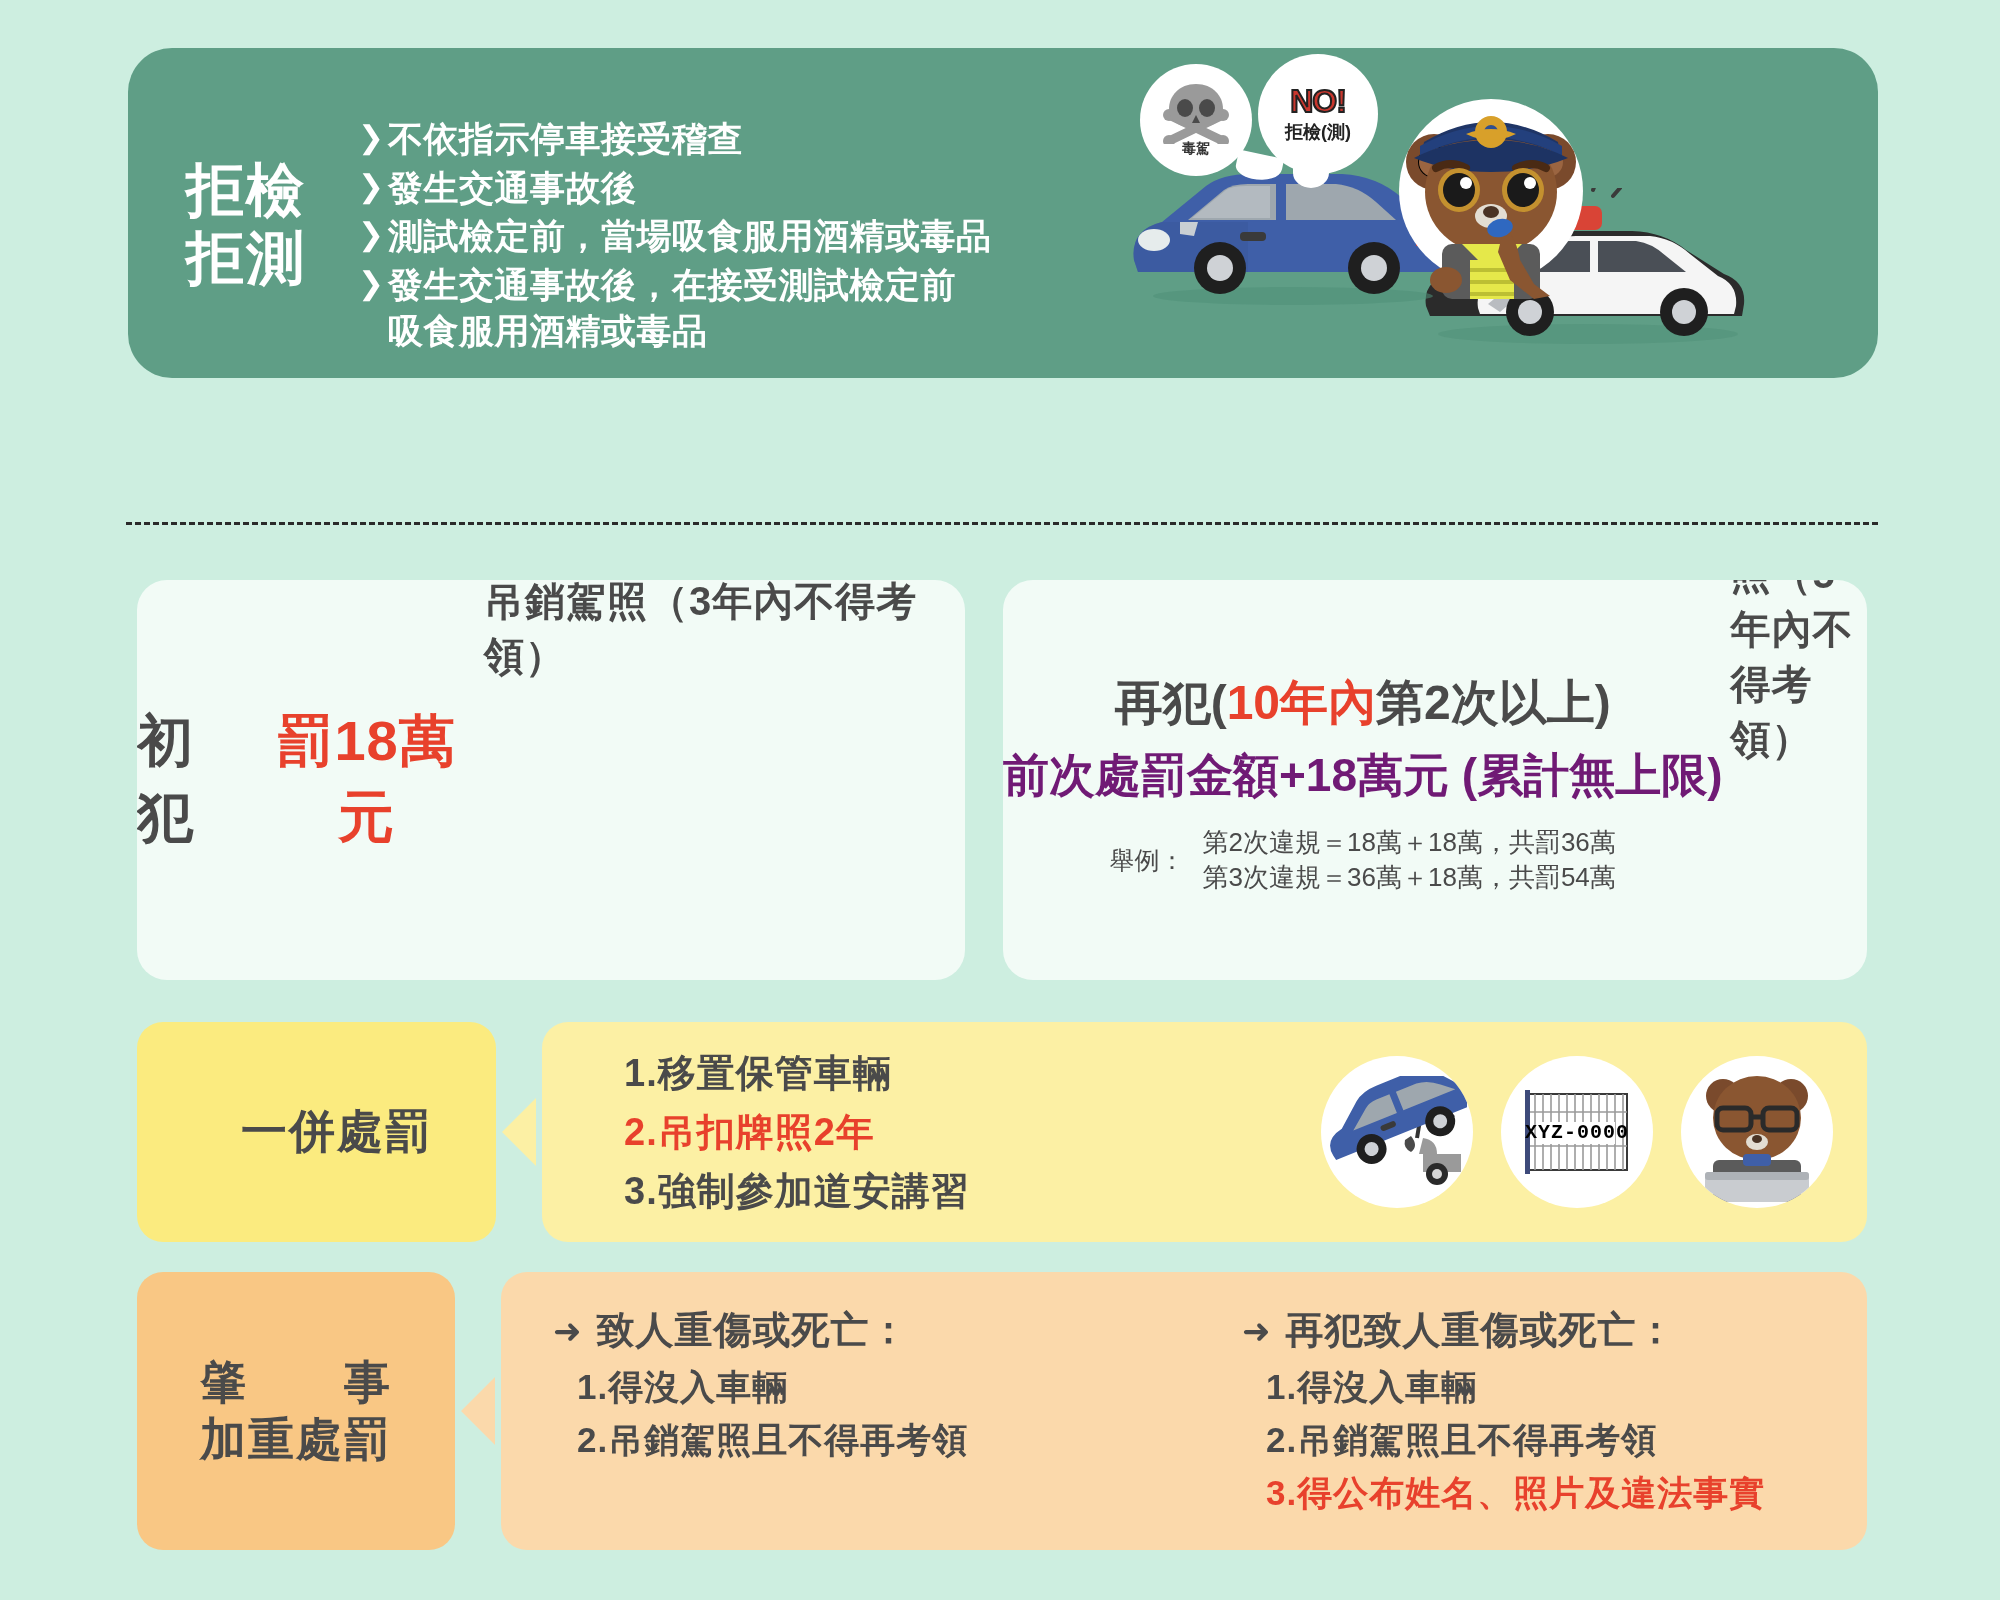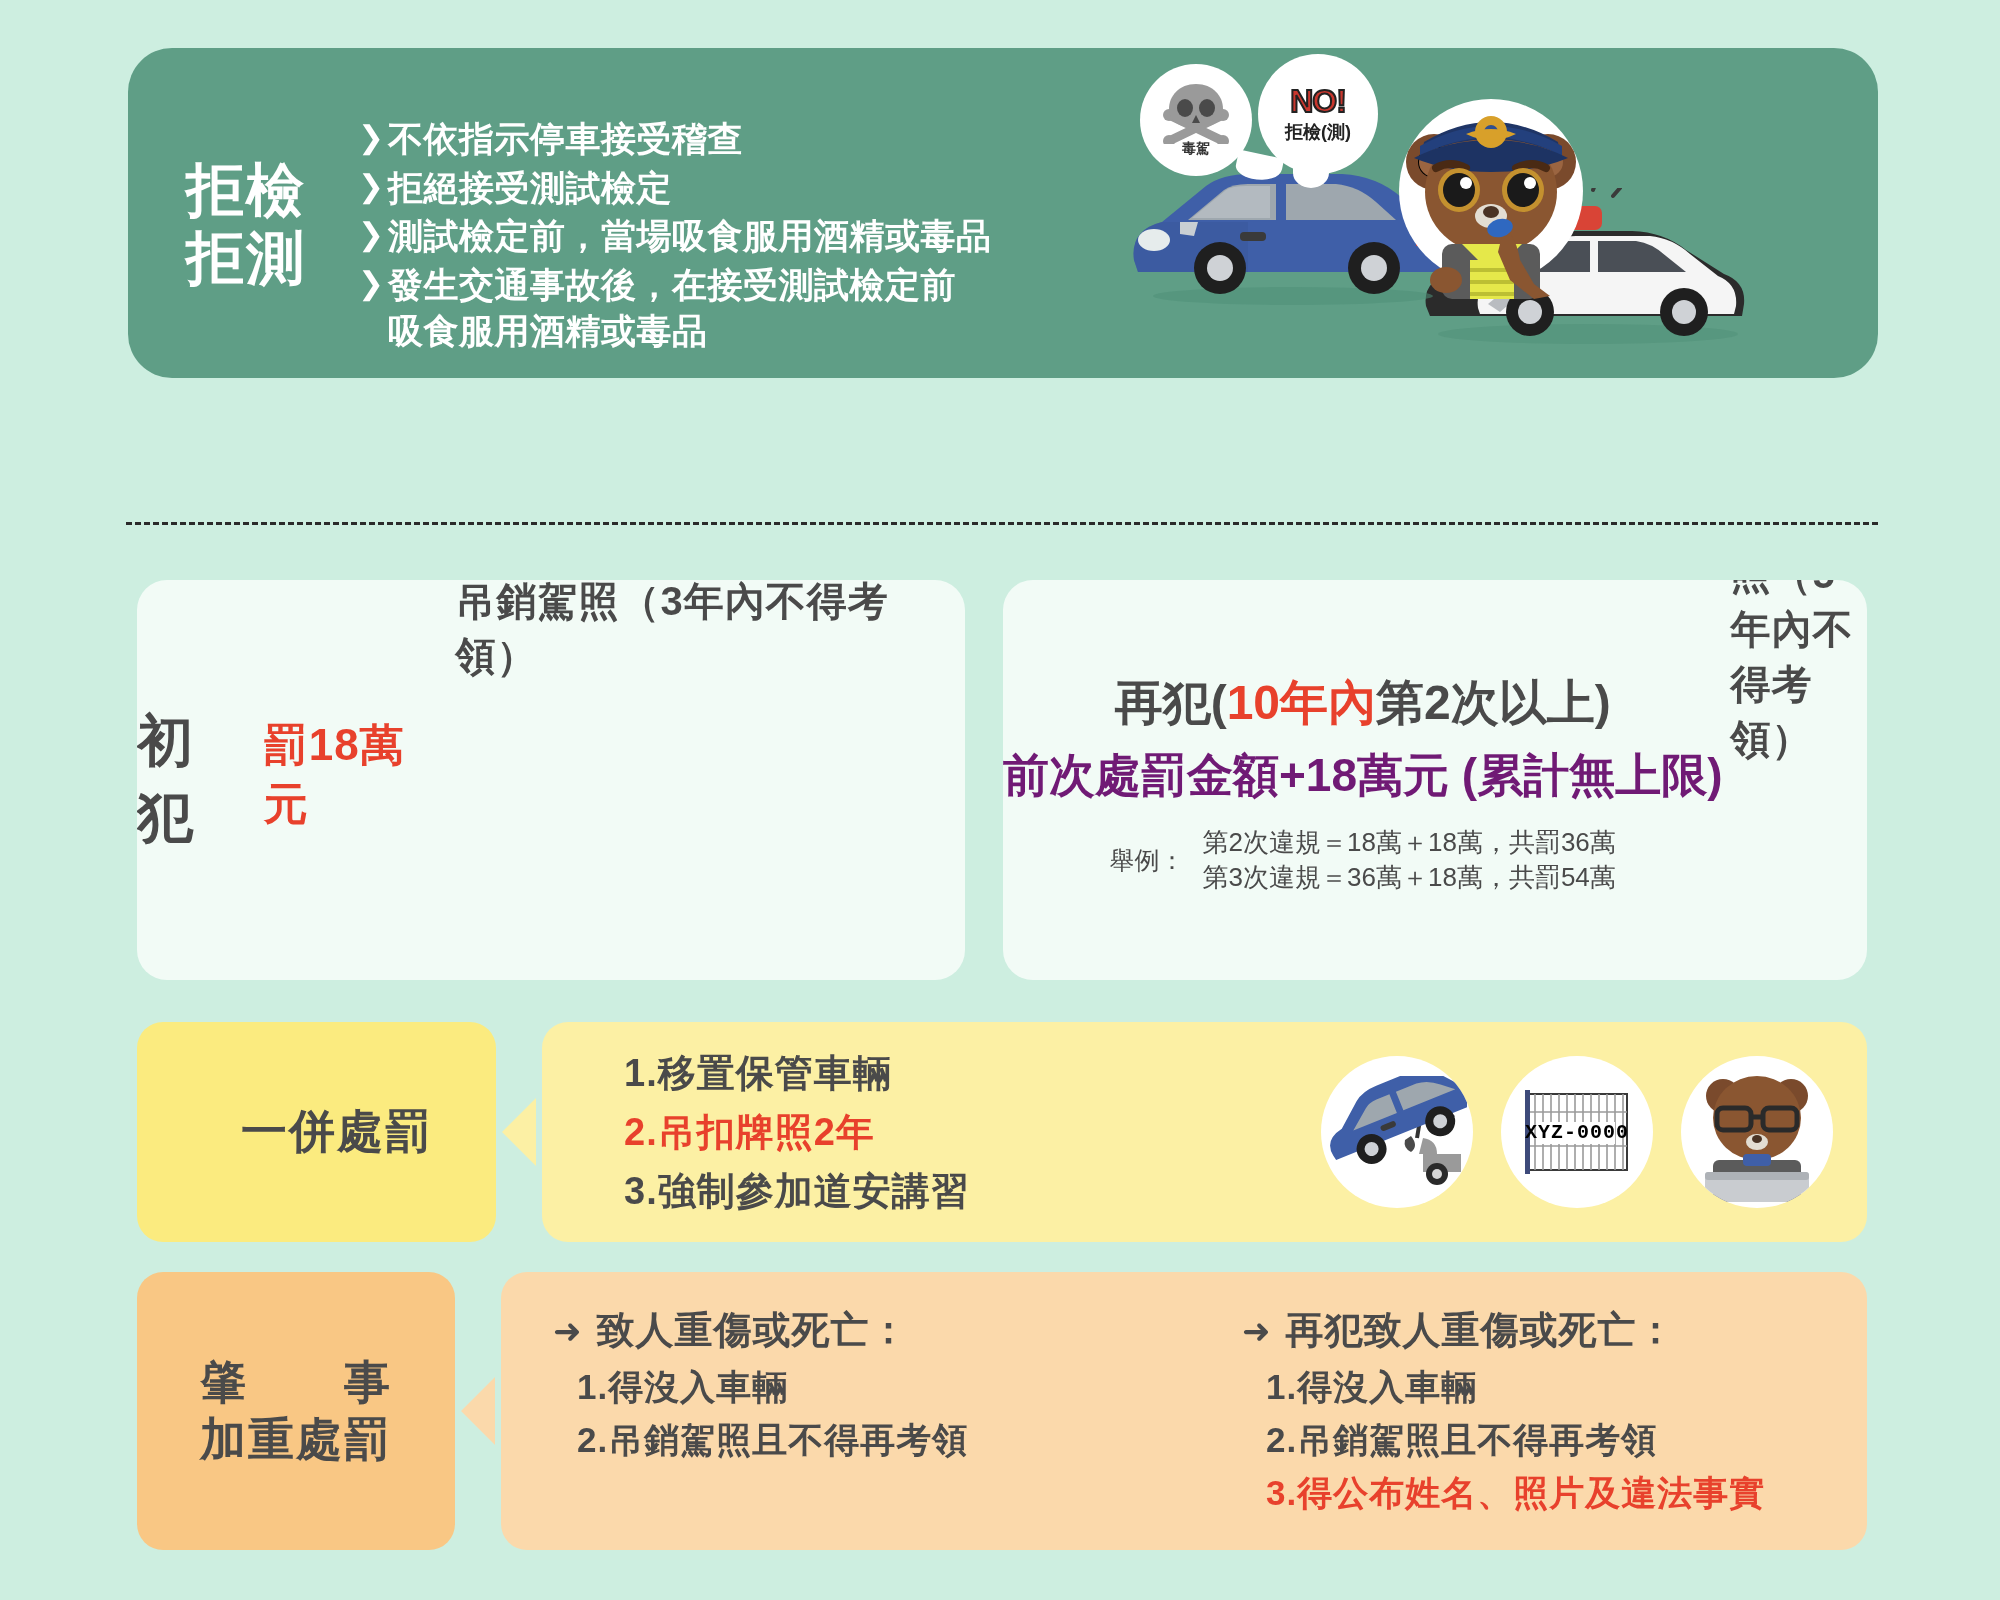--- a/index.html
+++ b/index.html
@@ -222,24 +222,25 @@
     align-items: baseline;
     gap: 12px;
   }
   .first-lead {
     font-size: 56px;
     font-weight: 800;
     color: #4a4a4a;
     letter-spacing: 2px;
   }
   .first-amount {
-    font-size: 44px;
+    font-size: 56px;
     font-weight: 800;
     color: #e8412c;
     letter-spacing: 1px;
+    text-align: center;
   }
   .rep-title {
     font-size: 48px;
     font-weight: 800;
     color: #4a4a4a;
     letter-spacing: 0px;
     margin-top: 6px;
     white-space: nowrap;
   }
   .rep-title .hi { color: #e8412c; }
@@ -417,21 +418,21 @@
       <div class="hdr-title">拒檢
 拒測</div>
 
       <div class="hdr-list">
         <div class="hdr-li">
           <span class="hdr-chev">❯</span>
           <span class="hdr-li-text">不依指示停車接受稽查</span>
         </div>
         <div class="hdr-li">
           <span class="hdr-chev">❯</span>
-          <span class="hdr-li-text">拒絕接受測試檢定</span>
+          <span class="hdr-li-text">發生交通事故後</span>
         </div>
         <div class="hdr-li">
           <span class="hdr-chev">❯</span>
           <span class="hdr-li-text">測試檢定前，當場吸食服用酒精或毒品</span>
         </div>
         <div class="hdr-li">
           <span class="hdr-chev">❯</span>
           <span class="hdr-li-text">發生交通事故後，在接受測試檢定前
 吸食服用酒精或毒品</span>
         </div>

